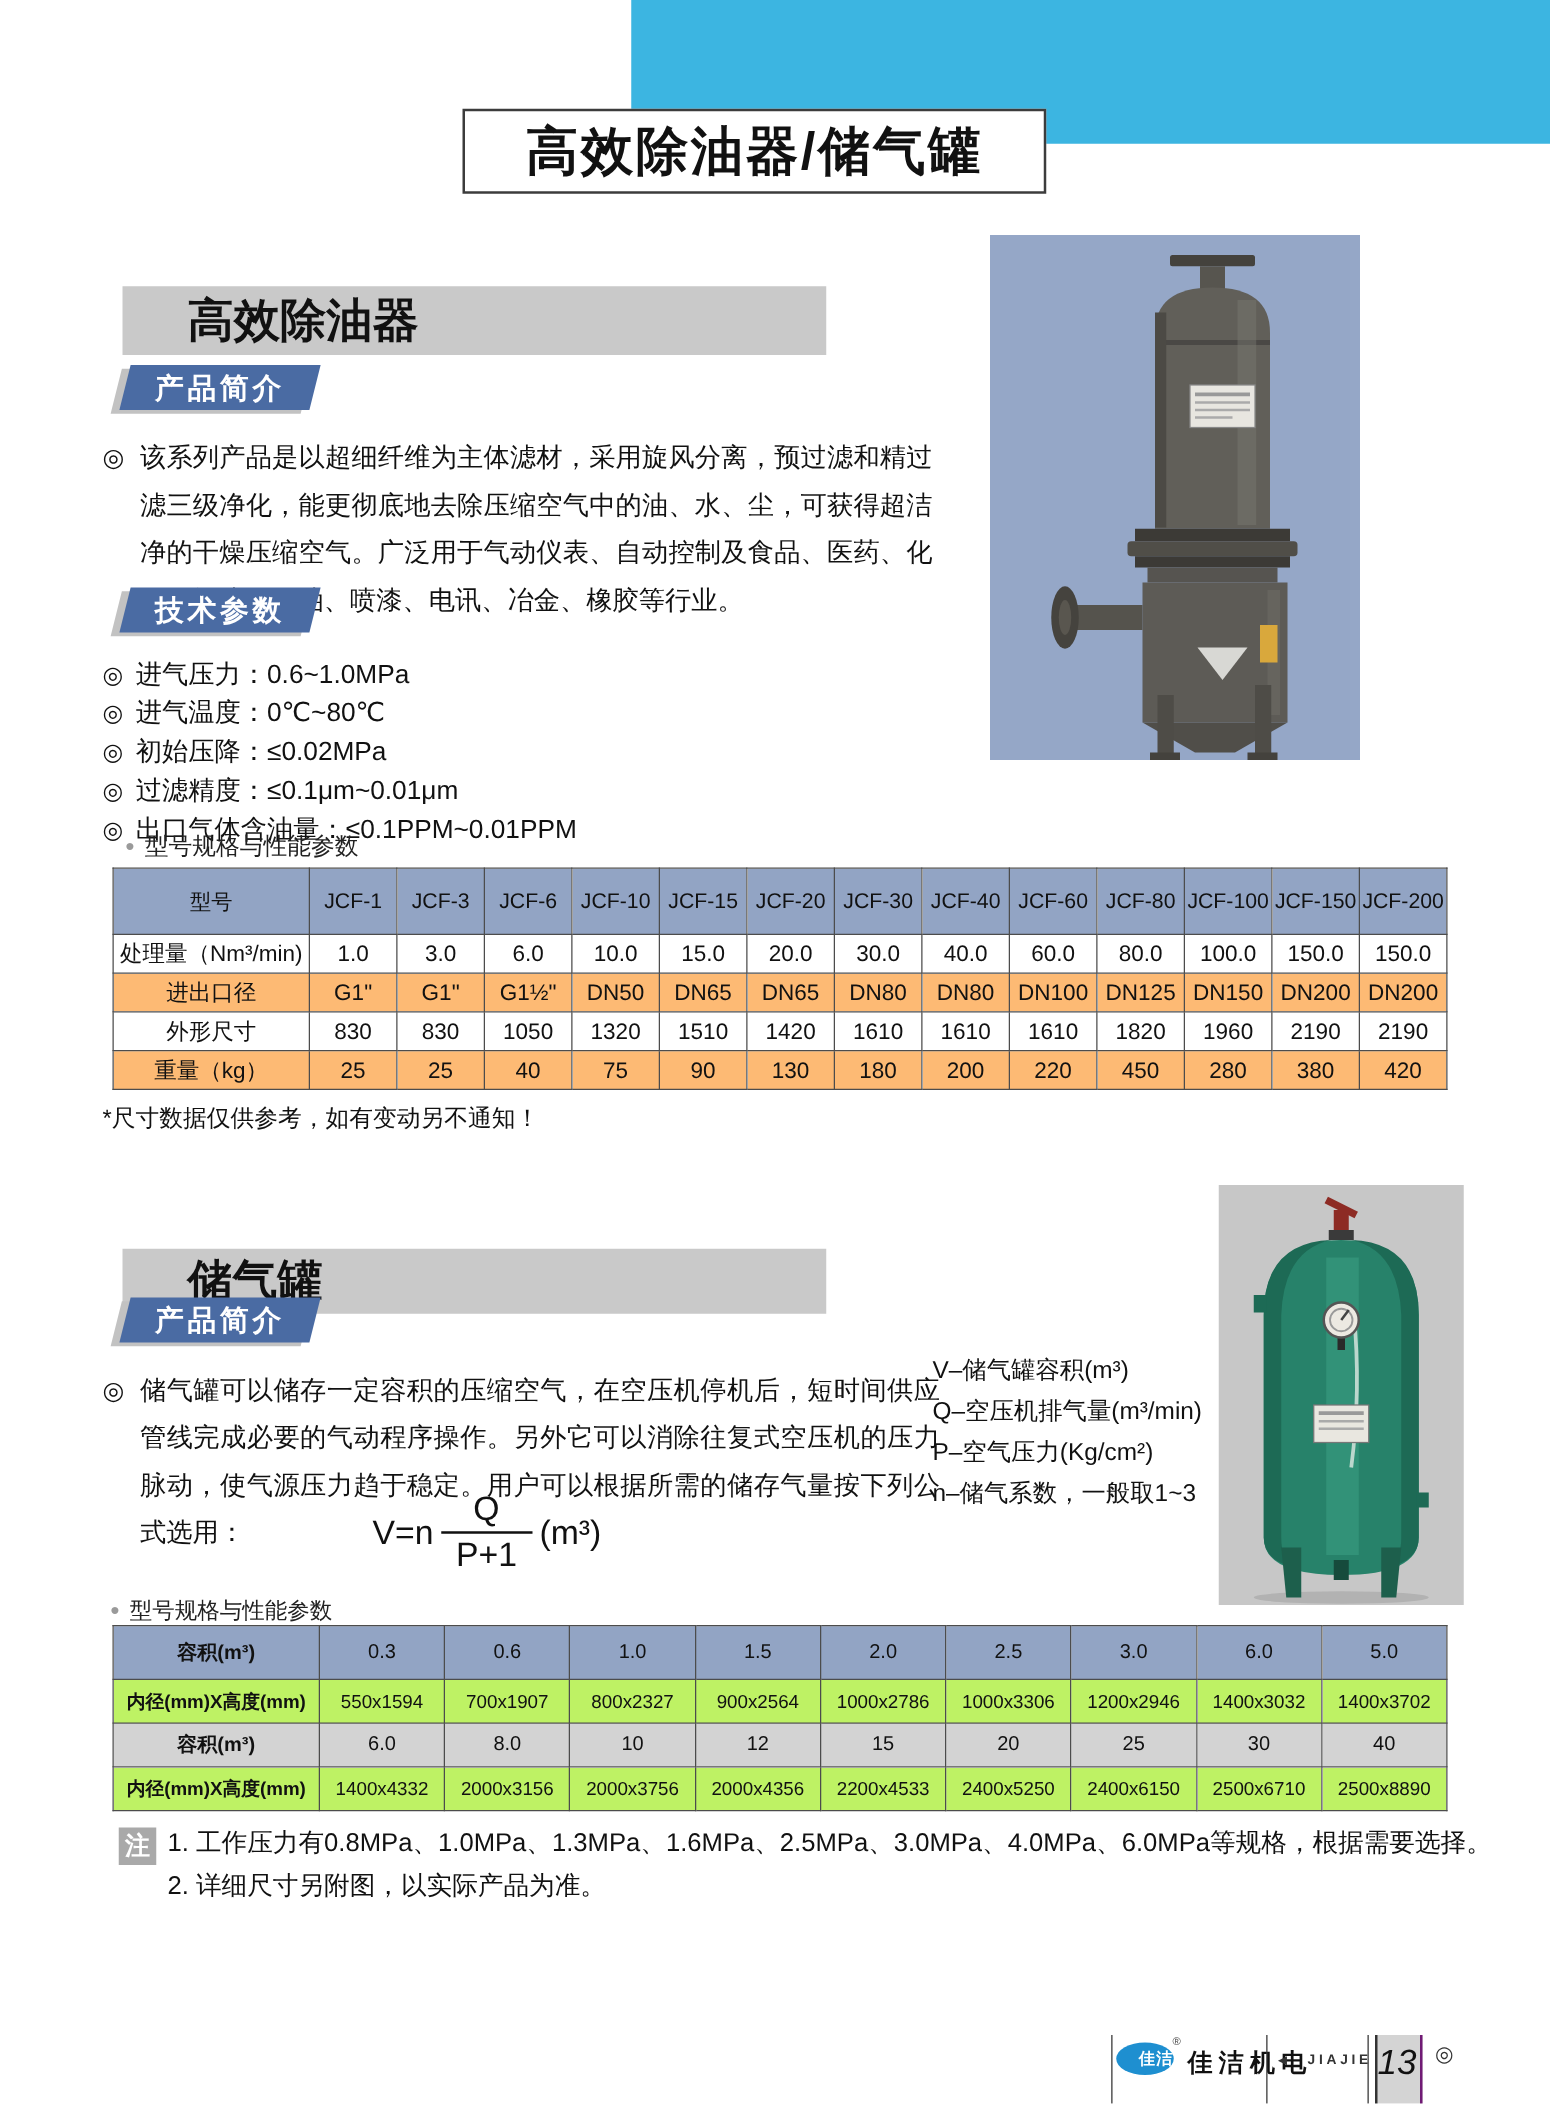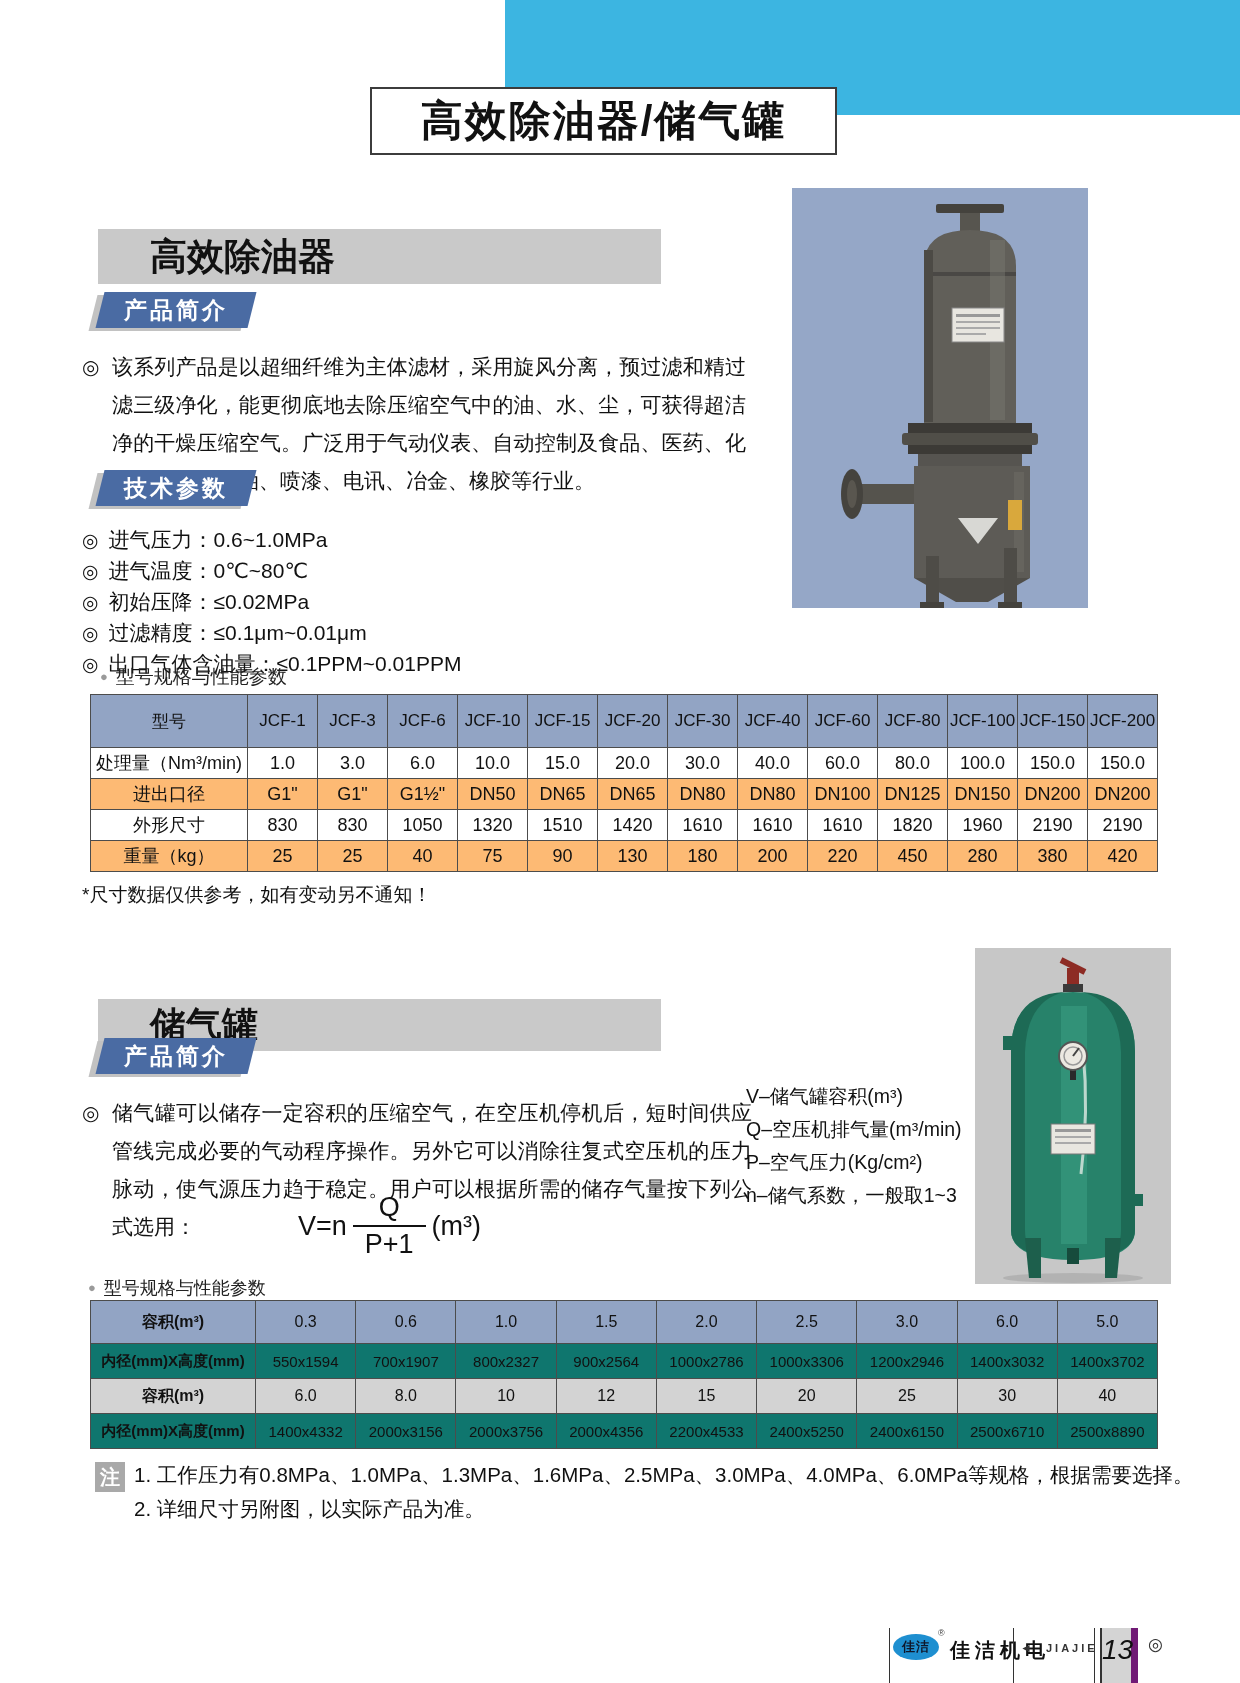--- a/index.html
+++ b/index.html
@@ -45,21 +45,21 @@
   .spec td { border:1px solid #4c4c4c; text-align:center; vertical-align:middle; padding:0; white-space:nowrap; overflow:hidden; }
   #table1 { top:694px; }
   #table1 col.c0 { width:157px; }
   #table1 tr.h td { background:#92a4c4; height:52px; font-size:17px; }
   #table1 tr.w td { background:#fff; height:30px; font-size:18px; }
   #table1 tr.g td { background:#fdba74; height:30px; font-size:18px; }
   #table1 td.lbl { font-size:17px;margin-top:18px; }
   #table2 { top:1300px; }
   #table2 col.c0 { width:165px; }
   #table2 tr.h td { background:#92a4c4; height:42px; font-size:16px; }
-  #table2 tr.w td { background:#0f766e; height:34px; font-size:15px;margin-left:43px; }
+  #table2 tr.w td { background:#bef264; height:34px; font-size:15px;margin-left:43px; }
   #table2 tr.g td { background:#d3d3d3; height:34px; font-size:16px; }
   #table2 td.lbl { font-size:16px; font-weight:bold; }
 
   .footnote { position:absolute; left:82px; top:882px; font-size:19px; }
 
   .photo-panel { position:absolute; }
   #panel1 { left:792px; top:188px; width:296px; height:420px; background:#95a7c7; }
   #panel2 { left:975px; top:948px; width:196px; height:336px; background:#c7c7c7; }
 
   .vars { position:absolute; left:746px; top:1080px; }
@@ -69,27 +69,27 @@
   .formula .frac { display:inline-flex; flex-direction:column; align-items:center; margin:0 6px; }
   .formula .num { padding:0 12px 2px; }
   .formula .den { border-top:2px solid #111; padding:2px 12px 0; }
 
   .note-badge { position:absolute; left:95px; top:1462px; width:30px; height:30px; background:#a9a9a9; color:#fff;
                 font-size:20px; font-weight:bold; text-align:center; line-height:30px; }
   .notes { position:absolute; left:134px; top:1458px; font-size:20.5px; line-height:34px; }
 
   .fline { position:absolute; top:1628px; width:1px; height:55px; background:#333; }
   .logo-oval { position:absolute; left:893px; top:1634px; width:46px; height:26px; background:#1e8fd0; border-radius:50%;
-               color:#0f172a; font-size:13px; font-weight:bold; text-align:center; line-height:26px; letter-spacing:1px; }
+               color:#ffffff; font-size:13px; font-weight:bold; text-align:right; line-height:26px; letter-spacing:1px; }
   .logo-reg { position:absolute; left:938px; top:1628px; font-size:9px; color:#444; }
   .footer-company { position:absolute; left:950px; top:1637px; font-size:20px; font-weight:600; letter-spacing:5px; }
   .footer-arrow { position:absolute; left:1020px; top:1641px; font-size:12px; color:#333; }
   .footer-brand-en { position:absolute; left:1046px; top:1642px; font-size:11px; font-weight:bold; letter-spacing:3px; color:#333; }
   .page-num-box { position:absolute; left:1100px; top:1628px; width:38px; height:55px; background:#d4d4d4;
-                  border-left:2px solid #333; border-right:7px solid #701a75; box-sizing:border-box; text-align:left; }
+                  border-left:2px solid #333; border-right:2px solid #701a75; box-sizing:border-box; text-align:left; }
   .page-num-box span { font-size:28px; font-style:italic; line-height:44px; }
   .footer-end { position:absolute; left:1148px; top:1634px; font-size:17px; color:#333; }
 </style>
 </head>
 <body>
 
 <div class="page">
 
   <div class="cyan-block"></div>
   <div class="title-box">

